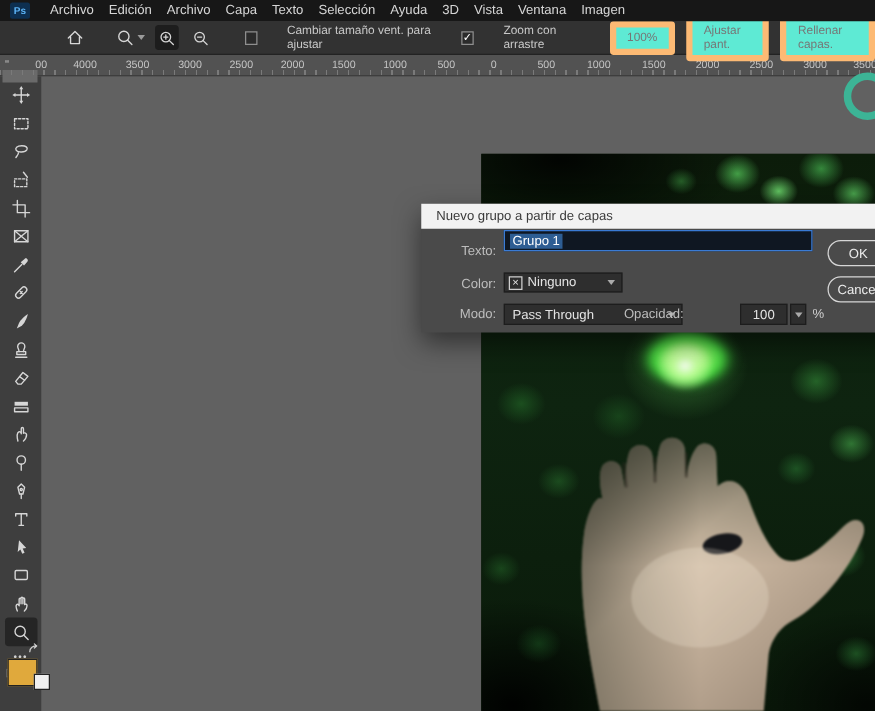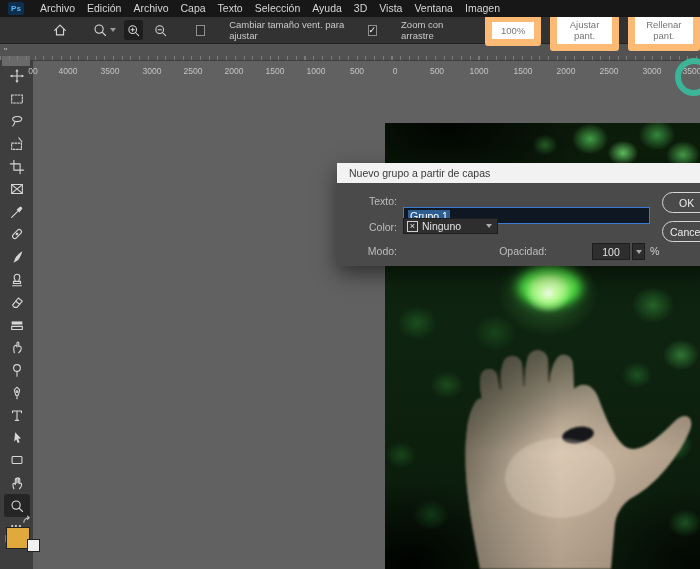--- a/index.html
+++ b/index.html
@@ -23,29 +23,29 @@
   .chev { width:0; height:0; border-left:3.5px solid transparent; border-right:3.5px solid transparent;
           border-top:4px solid #9a9a9a; margin-left:2px; }
   .zbtn { width:22px; height:20px; display:flex; align-items:center; justify-content:center; border-radius:3px; margin-left:8px; }
   .zbtn.sel { background:#1d1d1d; }
   .cbs { display:flex; align-items:center; gap:18px; margin-left:26px; }
   .cb  { display:flex; align-items:center; gap:24px; }
   .cb .box { width:11px; height:11px; border:1px solid #8f8f8f; background:#2b2b2b; color:#fff;
              font-size:9px; line-height:9px; display:flex; align-items:center; justify-content:center; }
   .cb .lbl { color:#c9c9c9; font-size:9.5px; }
   .btns { display:flex; align-items:center; gap:9px; margin-left:22px; }
-  .obtn { background:#ffffff; border:7px solid #fdba74; border-radius:3px; color:#767676;
-          font-size:9.5px; padding:3px 9px;text-align:center; }
+  .obtn { background:#5eead4; border:5px solid #fdba74; border-radius:3px; color:#767676;
+          font-size:9.5px; padding:3px 9px; }
 
   
   .ruler { position:absolute; left:0; top:44px; width:700px; height:17px; background:#525252;
            border-bottom:1px solid #3e3e3e; z-index:18; }
   .ruler::after { content:""; position:absolute; left:0; bottom:0; width:100%; height:4px;
                   background:repeating-linear-gradient(to right, #7a7a7a 0 1px, transparent 1px 8.7px); }
-  .rlabel { position:absolute; top:2px; transform:translateX(-50%); color:#c4c4c4; font-size:8.5px;margin-top:20px; }
+  .rlabel { position:absolute; top:2px; transform:translateX(-50%); color:#c4c4c4; font-size:8.5px; }
   .rcorner { position:absolute; left:4px; top:2px; color:#c4c4c4; font-size:9px; }
   .rbox { position:absolute; left:2px; top:12px; width:28px; height:10px; background:#6a6a6a; }
 
   
   .toolbar { position:absolute; left:0; top:61px; width:33px; height:508px; background:#3e3e3e;
              display:flex; flex-direction:column; align-items:center; padding-top:4px; z-index:15; }
   .tool { width:26px; height:22.6px; display:flex; align-items:center; justify-content:center; border-radius:3px; }
   .tool svg { width:16px; height:16px; }
   .tool.sel { background:#252525; }
   .s { fill:none; stroke:#d6d6d6; stroke-width:1.25; stroke-linecap:round; stroke-linejoin:round; }
@@ -92,21 +92,21 @@
     background: radial-gradient(closest-side, #ffffff 0%, #c6ff9e 40%, rgba(120,240,90,.0) 100%); opacity:.85; }
   .hand-svg { position:absolute; left:0; top:0; filter:blur(.8px); }
 
   
   .dialog { position:absolute; left:337px; top:163px; width:380px; height:103px; z-index:10;
             box-shadow:0 8px 20px rgba(0,0,0,.5); background:#4a4a4a; }
   .dlg-title { height:20px; background:#f2f2f2; color:#3a3a3a; font-size:10.5px;
                display:flex; align-items:center; padding-left:12px; }
   .dlg-body { position:relative; height:83px; }
   .dlg-label { position:absolute; width:58px; text-align:right; color:#bdbdbd; font-size:10.5px; }
-  .name-field { position:absolute; left:66px; top:24px; width:247px; height:17px; background:#0f1722;
+  .name-field { position:absolute; left:66px; top:1px; width:247px; height:17px; background:#0f1722;
                 border:1px solid #3a7bd5; display:flex; align-items:center; padding-left:4px; }
   .name-field .selx { background:#2d5d93; color:#fff; font-size:10.5px; padding:0 2px; }
   .combo { position:absolute; background:#2e2e2e; border:1px solid #1d1d1d; display:flex;
            align-items:center; color:#e3e3e3; font-size:10.5px; }
   .combo .chev { margin-left:auto; margin-right:5px; border-top-color:#aaa; }
   .xbox { width:11px; height:11px; border:1px solid #cfcfcf; color:#e6e6e6; font-size:9px; line-height:9px;
           display:flex; align-items:center; justify-content:center; margin:0 4px 0 3px; }
   .opac-box { position:absolute; left:255px; top:60px; width:38px; height:17px; background:#2e2e2e;
               border:1px solid #1d1d1d; color:#e3e3e3; font-size:10.5px; display:flex; align-items:center; justify-content:center; }
   .opac-chev { position:absolute; left:295px; top:60px; width:13px; height:17px; background:#2e2e2e;
@@ -174,21 +174,21 @@
           <span class="lbl">Cambiar tamaño vent. para ajustar</span>
         </span>
         <span class="cb">
           <span class="box">✓</span>
           <span class="lbl">Zoom con arrastre</span>
         </span>
       </div>
     <div class="btns">
         <span class="obtn">100%</span>
         <span class="obtn">Ajustar pant.</span>
-        <span class="obtn">Rellenar pant.</span>
+        <span class="obtn">Rellenar capas.</span>
       </div>
   </div>
 
   <div class="ruler">
     <span class="rcorner">"</span>
     <span class="rbox"></span>
     <span><span class="rlabel" style="left: 33px;">00</span><span class="rlabel" style="left: 68px;">4000</span><span class="rlabel" style="left: 110px;">3500</span><span class="rlabel" style="left: 152px;">3000</span><span class="rlabel" style="left: 193px;">2500</span><span class="rlabel" style="left: 234px;">2000</span><span class="rlabel" style="left: 275px;">1500</span><span class="rlabel" style="left: 316px;">1000</span><span class="rlabel" style="left: 357px;">500</span><span class="rlabel" style="left: 395px;">0</span><span class="rlabel" style="left: 437px;">500</span><span class="rlabel" style="left: 479px;">1000</span><span class="rlabel" style="left: 523px;">1500</span><span class="rlabel" style="left: 566px;">2000</span><span class="rlabel" style="left: 609px;">2500</span><span class="rlabel" style="left: 652px;">3000</span><span class="rlabel" style="left: 692px;">3500</span></span>
   </div>
 
   <div class="toolbar">
@@ -359,20 +359,24 @@
       <div class="name-field">
         <span class="selx">Grupo 1</span>
       </div>
       <span class="dlg-label" style="left:2px;top:38px">Color:</span>
       <div class="combo" style="left:66px;top:35px;width:95px;height:16px">
         <span class="xbox">×</span>
         <span>Ninguno</span>
         <span class="chev"></span>
       </div>
       <span class="dlg-label" style="left:2px;top:62px">Modo:</span>
+      <div class="combo" style="left:66px;top:60px;width:143px;height:17px;padding-left:6px">
+        <span>Pass Through</span>
+        <span class="chev"></span>
+      </div>
       <span class="dlg-label" style="left:155px;top:62px;width:55px">Opacidad:</span>
       <div class="opac-box">100</div>
       <div class="opac-chev">
           <span class="chev" style="border-top-color:#aaa;margin:0"></span>
         </div>
       <span class="pct">%</span>
       <div class="dlg-btn" style="top:9px">OK</div>
       <div class="dlg-btn cancel" style="top:38px">Cancelar</div>
     </div>
   </div>

